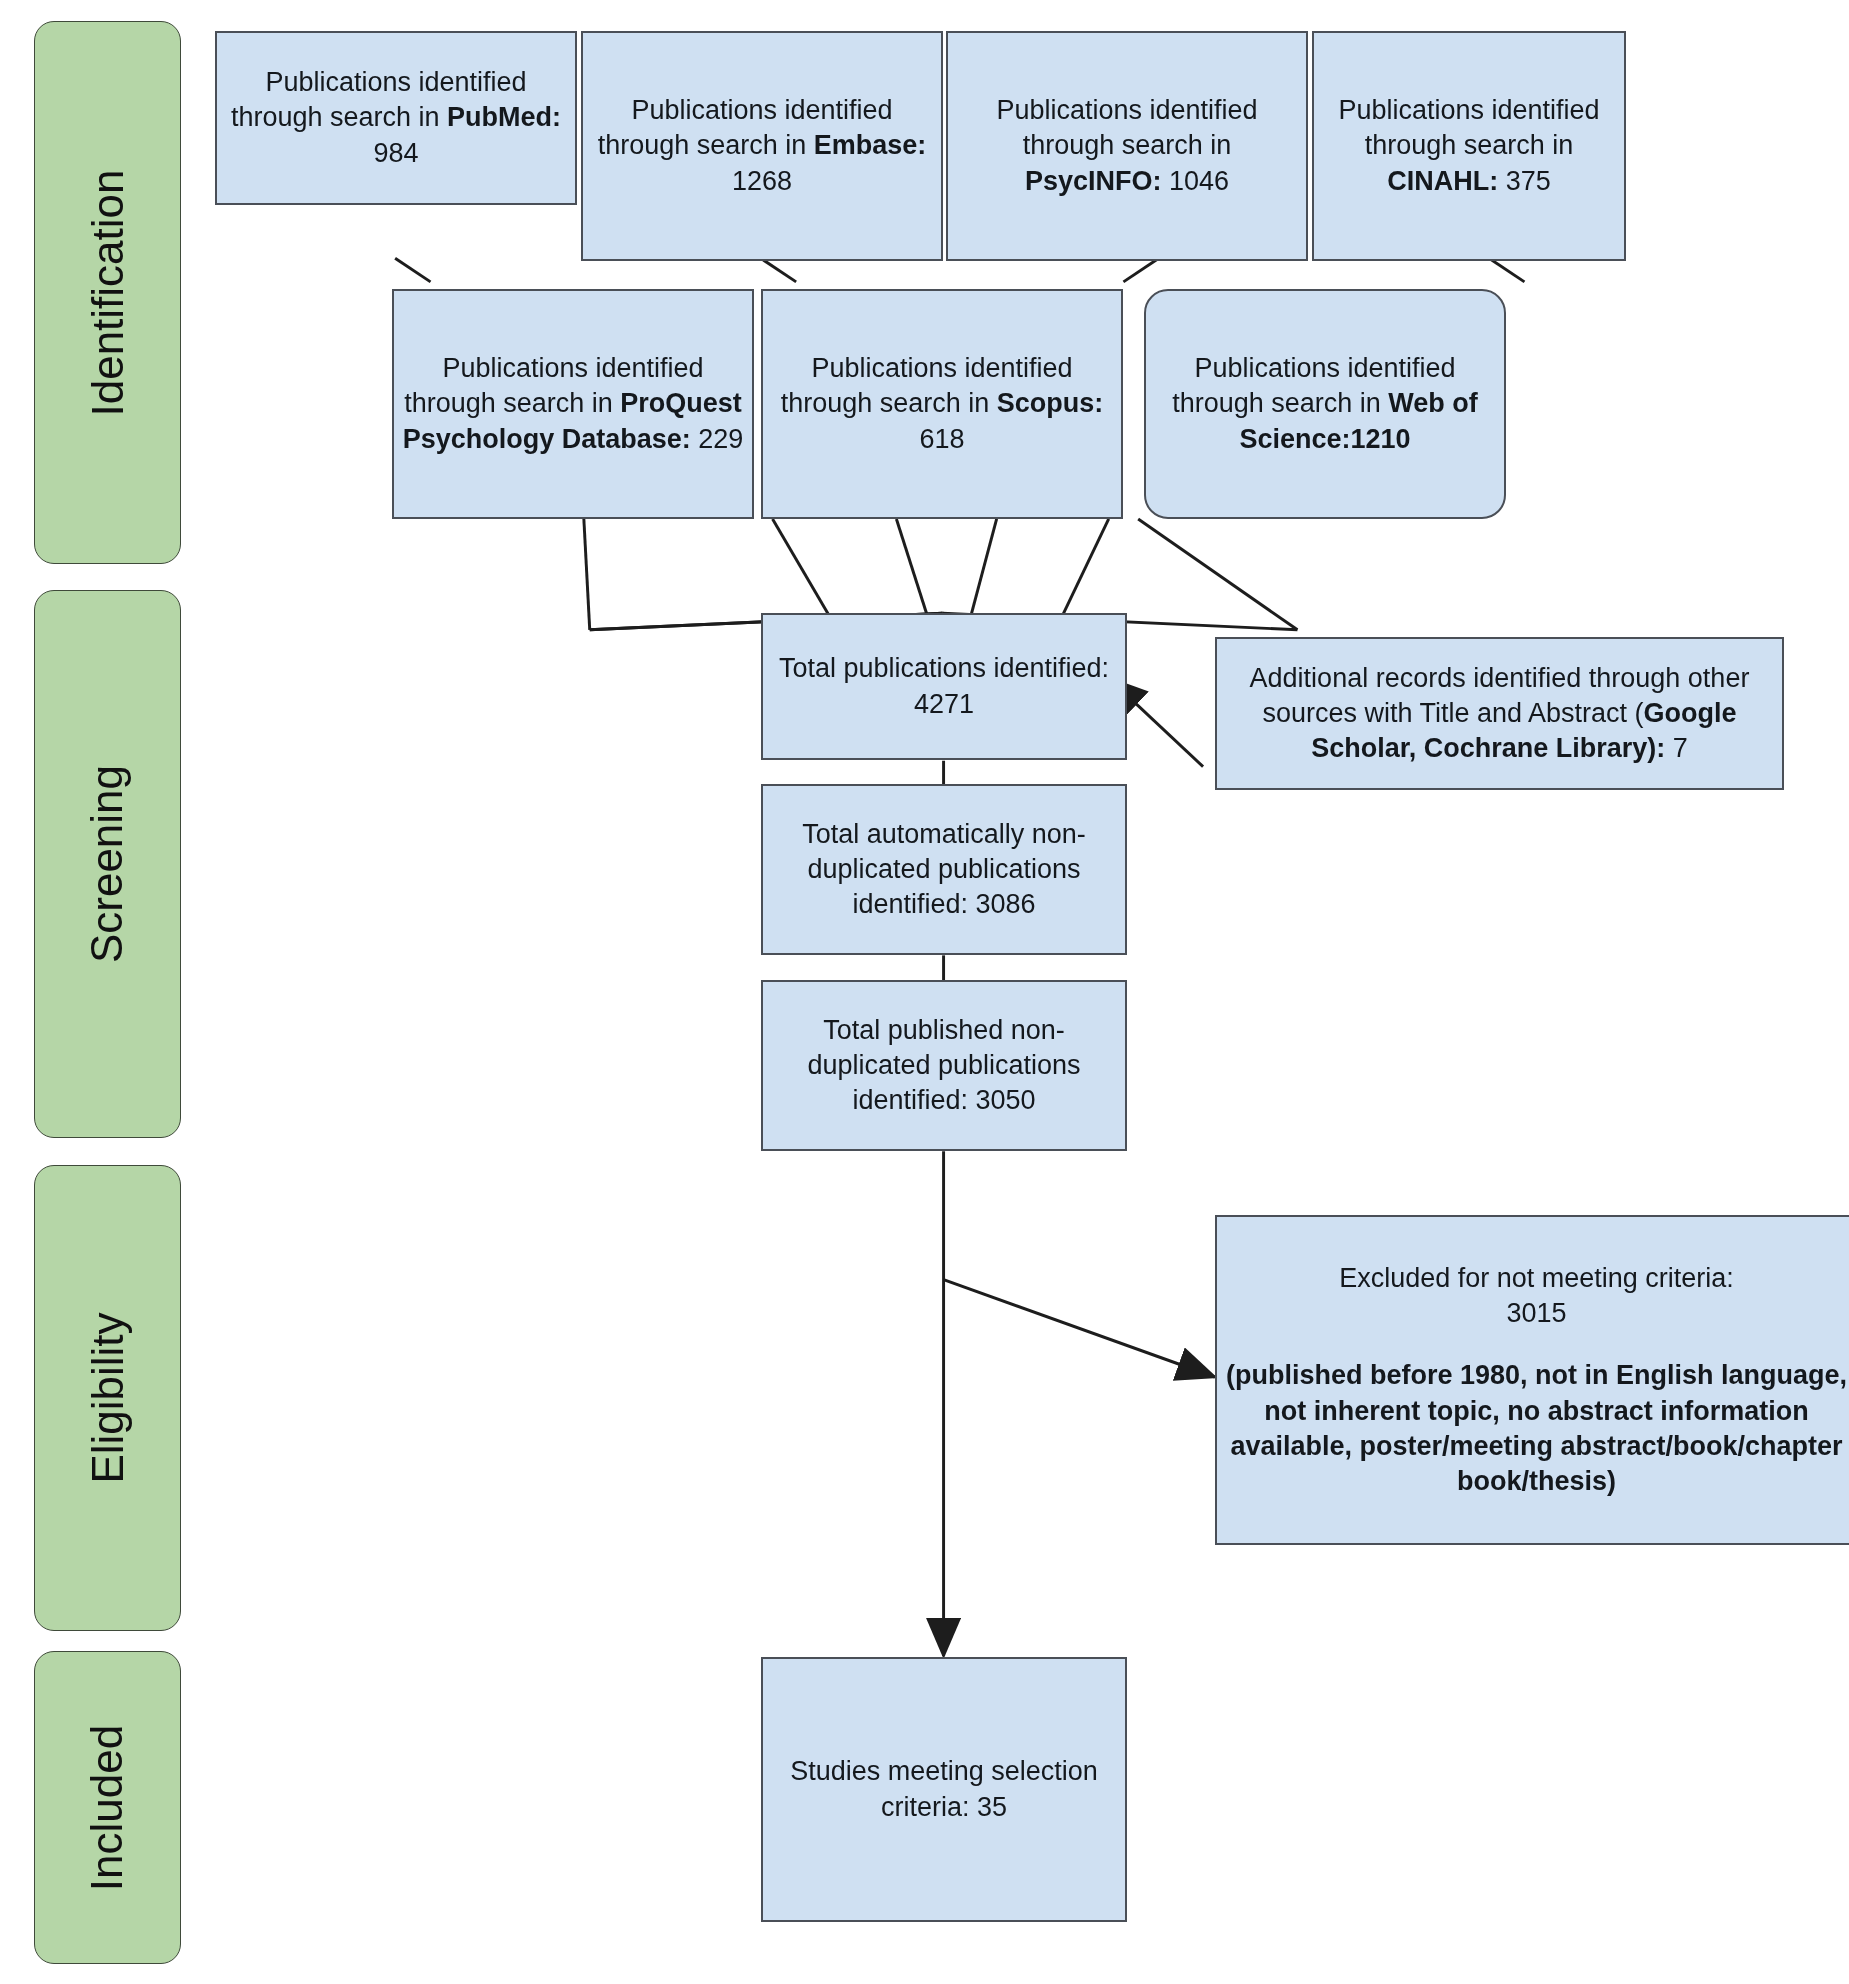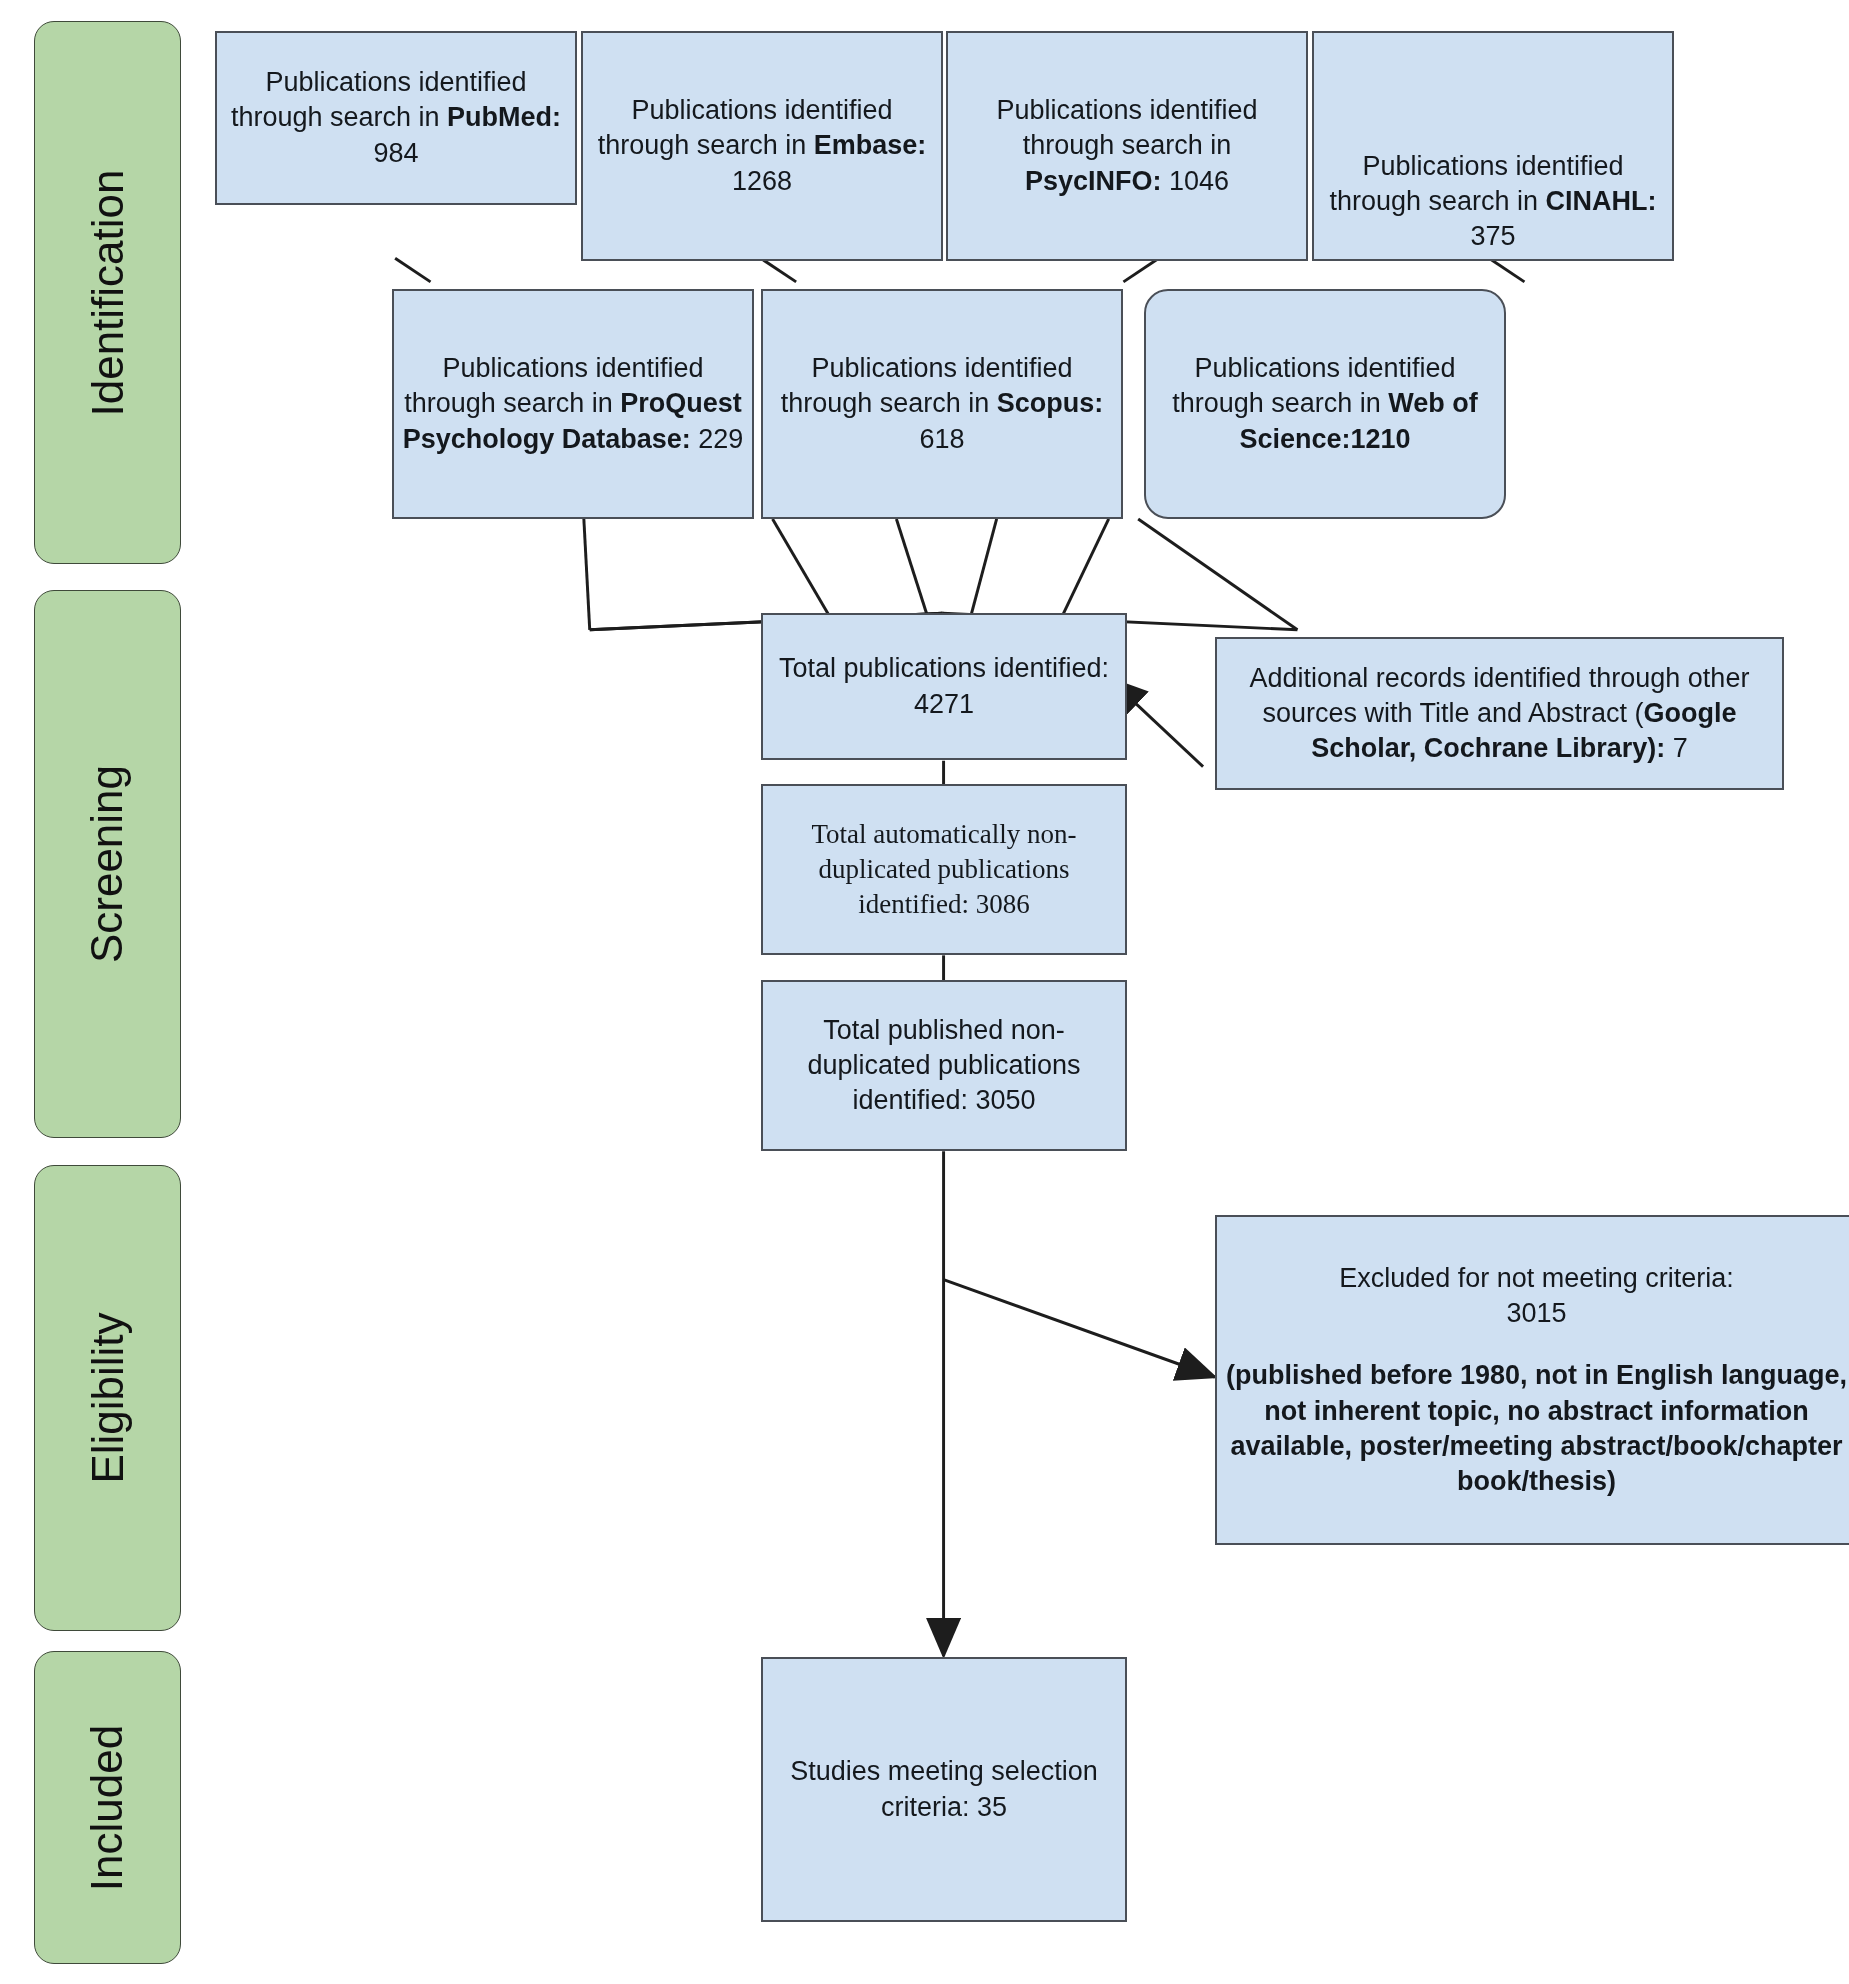--- a/index.html
+++ b/index.html
@@ -128,21 +128,21 @@
       <span>Publications identified through search in </span><b>Embase</b><b>: </b><span>1268</span>
     </span>
   </div>
 
   <div class="box" style="left:946px; top:31px; width:362px; height:230px;">
     <span class="t">
       <span>Publications identified through search in </span><b>PsycINFO</b><b>: </b><span>1046</span>
     </span>
   </div>
 
-  <div class="box" style="left:1312px; top:31px; width:362px; height:230px;align-items:flex-end;">
+  <div class="box" style="left:1312px; top:31px; width:314px; height:230px;">
     <span class="t">
       <span>Publications identified through search in </span><b>CINAHL</b><b>: </b><span>375</span>
     </span>
   </div>
 
   <div class="box" style="left:392px; top:289px; width:362px; height:230px;">
     <span class="t">
       <span>Publications identified through search in </span><b>ProQuest Psychology Database</b><b>: </b><span>229</span>
     </span>
   </div>
@@ -158,21 +158,21 @@
       <span>Publications identified through search in </span><b>Web of Science</b><b>:</b><b>1210</b>
     </span>
   </div>
 
   <div class="box" style="left:761px; top:613px; width:366px; height:147px;">
     <span class="t">
       <span>Total publications identified: </span><span>4271</span>
     </span>
   </div>
 
-  <div class="box" style="left:761px; top:784px; width:366px; height:171px;font-family:Liberation Serif, serif;">
+  <div class="box" style="left:761px; top:784px; width:366px; height:171px;">
     <span class="t">
       <span>Total automatically non-duplicated publications identified: </span><span>3086</span>
     </span>
   </div>
 
   <div class="box" style="left:761px; top:980px; width:366px; height:171px;">
     <span class="t">
       <span>Total published non-duplicated publications identified: </span><span>3050</span>
     </span>
   </div>

